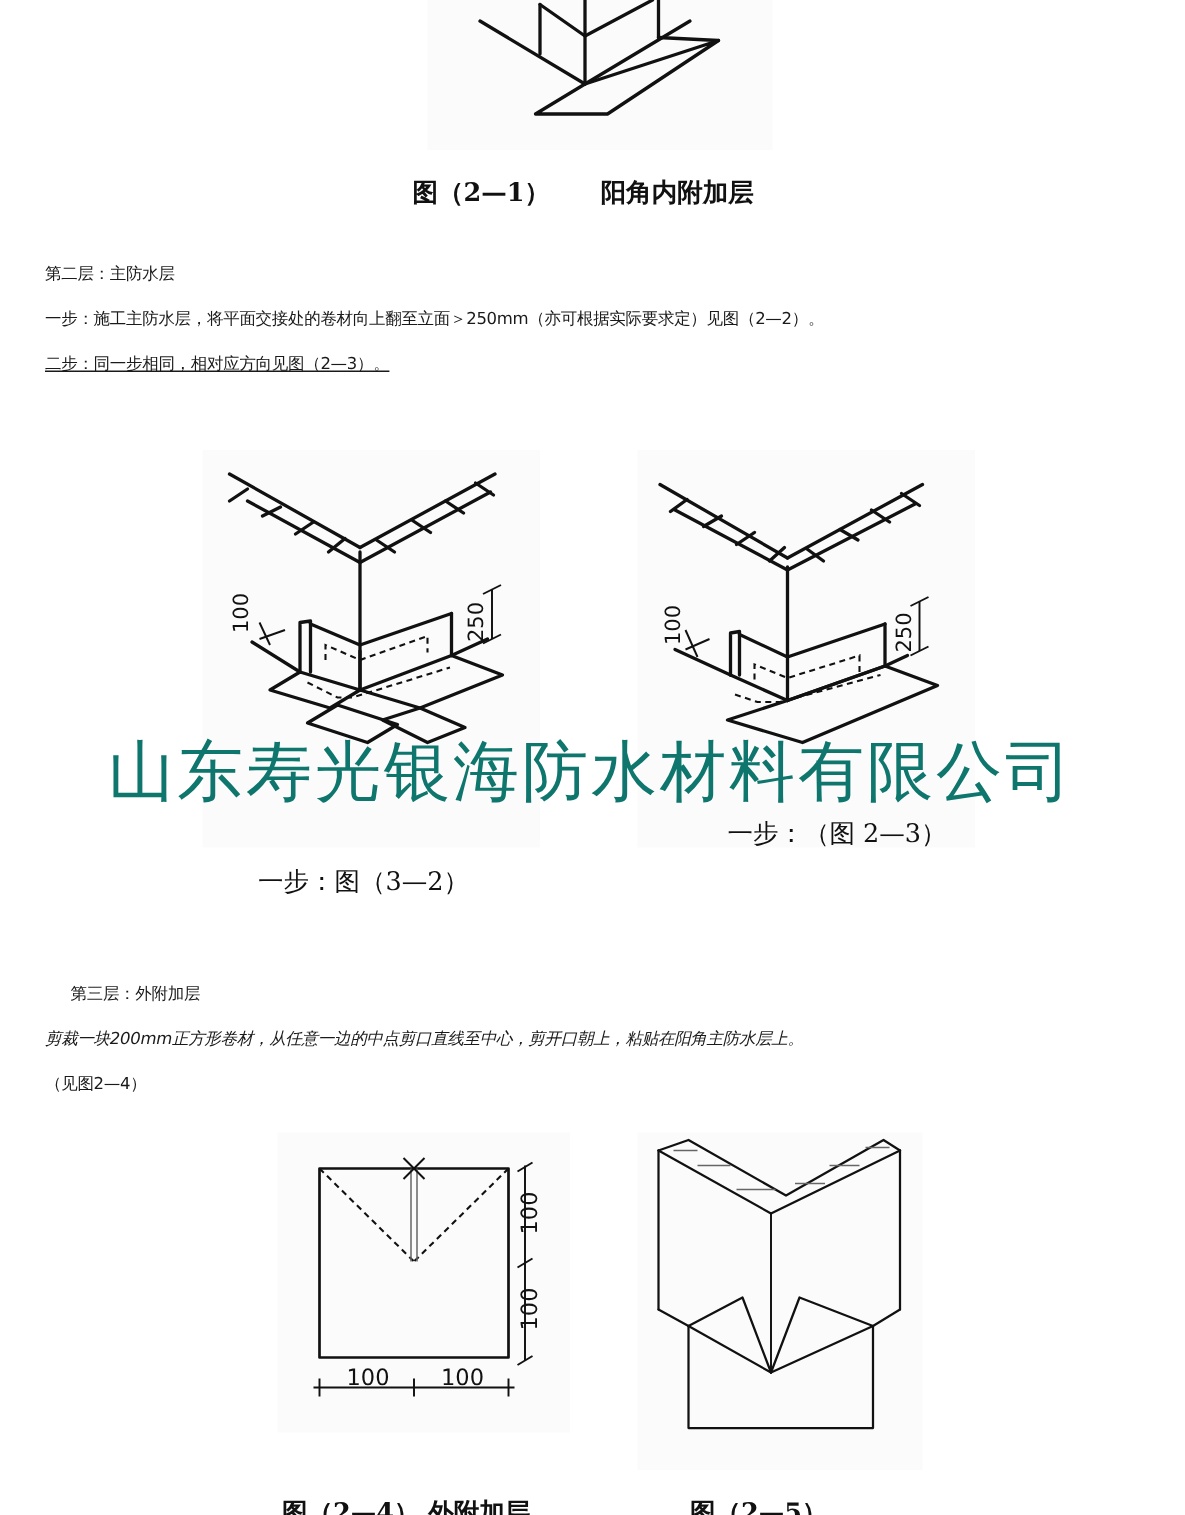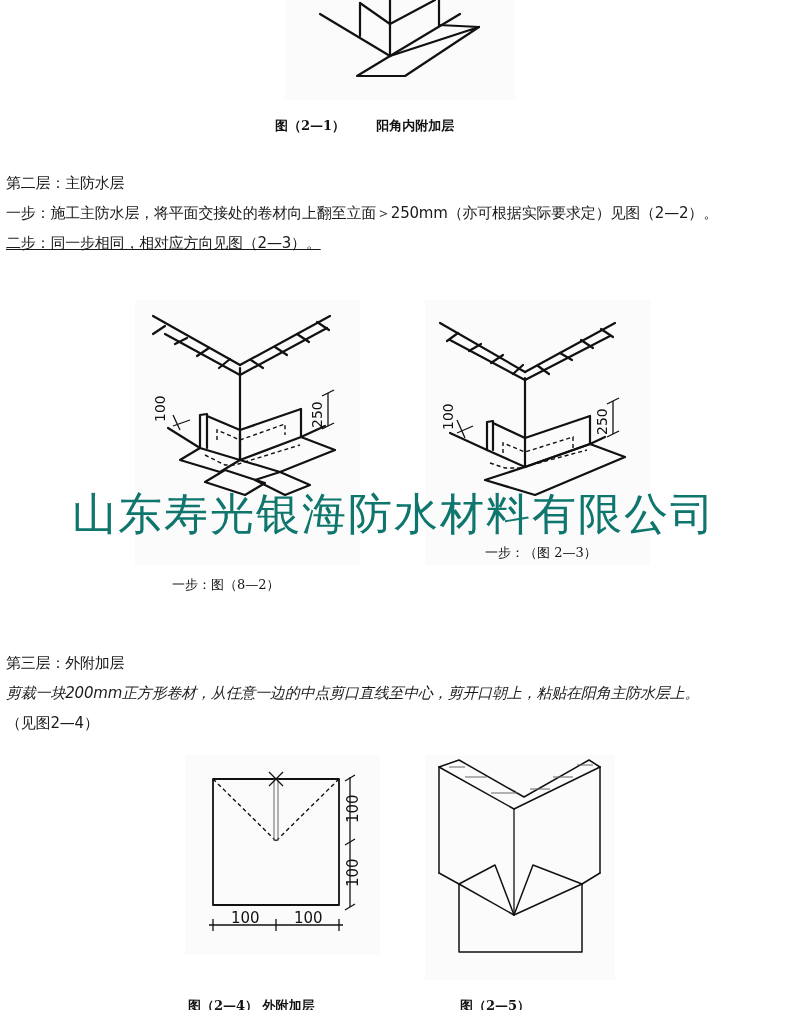--- a/index.html
+++ b/index.html
@@ -1,20 +1,20 @@
 <!DOCTYPE html>
 <html><head>
 <meta charset="utf-8">
 <style>
   html, body { margin: 0; padding: 0; background: #ffffff; }
   body { width: 790px; height: 1010px; position: relative; overflow: hidden;
          font-family: "DejaVu Sans", "Liberation Sans", sans-serif; color: #1a1a1a; }
   .abs { position: absolute; }
-  .para { font-size: 15px; line-height: 30px; left: 6px; white-space: nowrap; letter-spacing: -0.2px; }
-  .caption { font-family: "DejaVu Serif", "Liberation Serif", serif; font-weight: bold; font-size: 13px; white-space: nowrap; color: #111; }
+  .para { font-size: 11px; line-height: 30px; left: 30px; white-space: nowrap; letter-spacing: -0.2px; }
+  .caption { font-family: "DejaVu Serif", "Liberation Serif", serif; font-weight: bold; font-size: 17px; white-space: nowrap; color: #111; }
   .watermark { font-size: 44px; color: #0f766e; letter-spacing: 2px; white-space: nowrap; }
   svg { position: absolute; overflow: visible; }
   svg .s { stroke: #111; fill: none; stroke-width: 2.2; stroke-linecap: round; stroke-linejoin: round; }
   svg .t { stroke: #111; fill: none; stroke-width: 1.3; }
   svg .d { stroke: #111; fill: none; stroke-width: 1.4; stroke-dasharray: 4 3; }
   svg .g { stroke: #666; fill: none; stroke-width: 1; }
   svg text { font-family: "DejaVu Sans", "Liberation Sans", sans-serif; fill: #111; }
   .figbg { background: #fbfbfb; }
 </style>
 </head>
@@ -118,24 +118,24 @@
     <text x="28" y="130" font-size="14" transform="rotate(-90 28 130)">100</text>
     <line class="t" x1="188" y1="101" x2="188" y2="134"></line>
     <line class="t" x1="182" y1="104" x2="194" y2="98"></line>
     <line class="t" x1="182" y1="137" x2="194" y2="131"></line>
     <text x="182" y="135" font-size="14" transform="rotate(-90 182 135)">250</text>
   </svg>
 </div>
 
 <div class="abs watermark" style="left:72px;top:485px;">山东寿光银海防水材料有限公司</div>
 
-<div class="abs caption" style="left:172px;top:576px;font-weight:normal;">一步：图（8—2）</div>
+<div class="abs caption" style="left:172px;top:576px;font-weight:normal;">一步：图（3—2）</div>
 <div class="abs caption" style="left:485px;top:544px;font-weight:normal;">一步：（图 2—3）</div>
 
-<div class="abs para" style="top:648px;">第三层：外附加层</div>
+<div class="abs para" style="top:648px;margin-left:17px;">第三层：外附加层</div>
 <div class="abs para" style="top:678px;font-style:italic;">剪裁一块200mm正方形卷材，从任意一边的中点剪口直线至中心，剪开口朝上，粘贴在阳角主防水层上。</div>
 <div class="abs para" style="top:708px;">（见图2—4）</div>
 
 <div class="abs figbg" style="left:185px;top:755px;width:195px;height:200px;">
   <svg width="195" height="200">
     <rect class="s" x="28" y="24" width="126" height="126" style="stroke-width:1.8"></rect>
     <line class="d" x1="28" y1="24" x2="91" y2="86"></line>
     <line class="d" x1="154" y1="24" x2="91" y2="86"></line>
     <line class="g" x1="89" y1="24" x2="89" y2="86"></line>
     <line class="g" x1="93" y1="24" x2="93" y2="86"></line>

